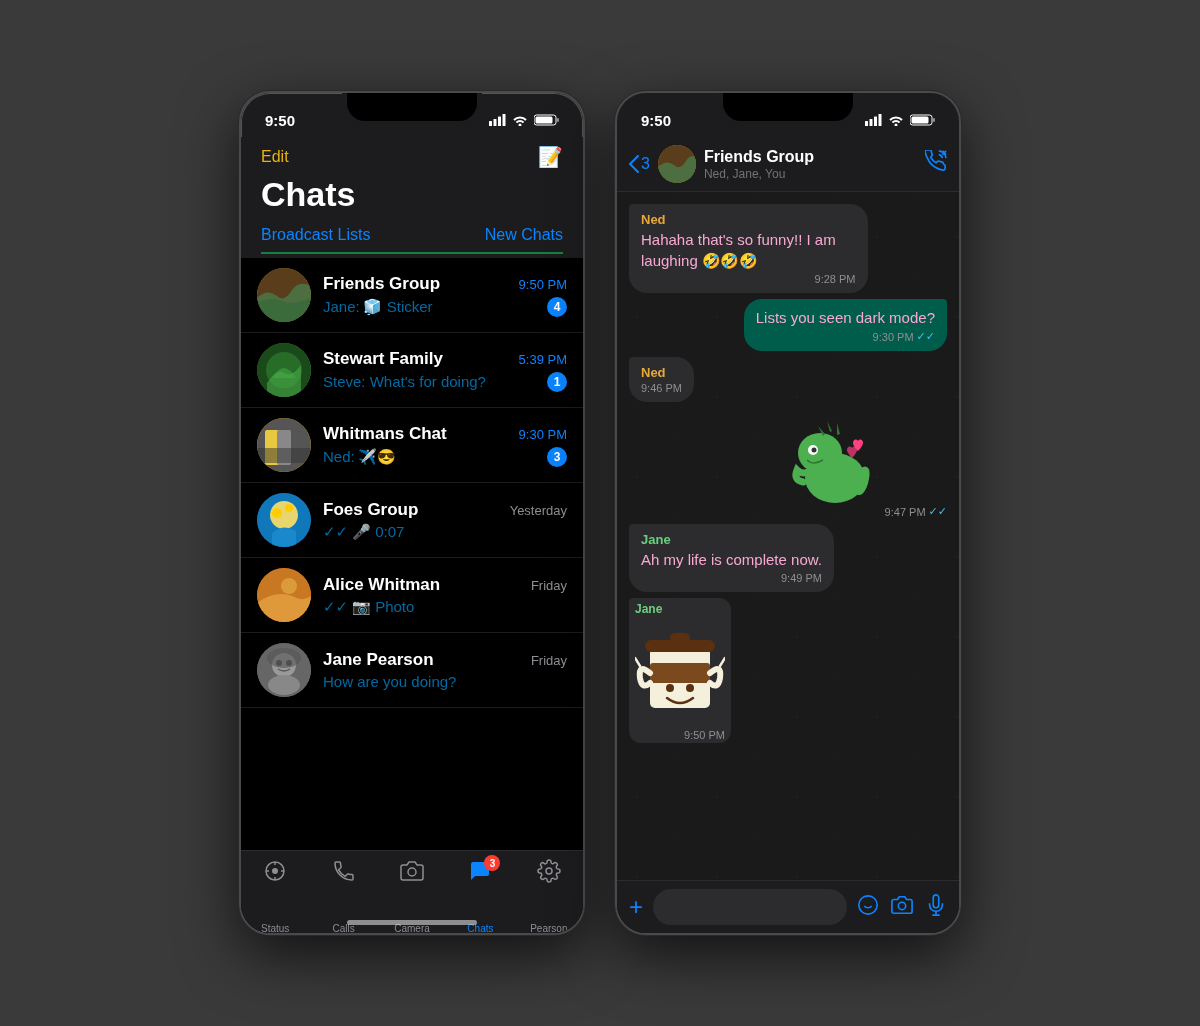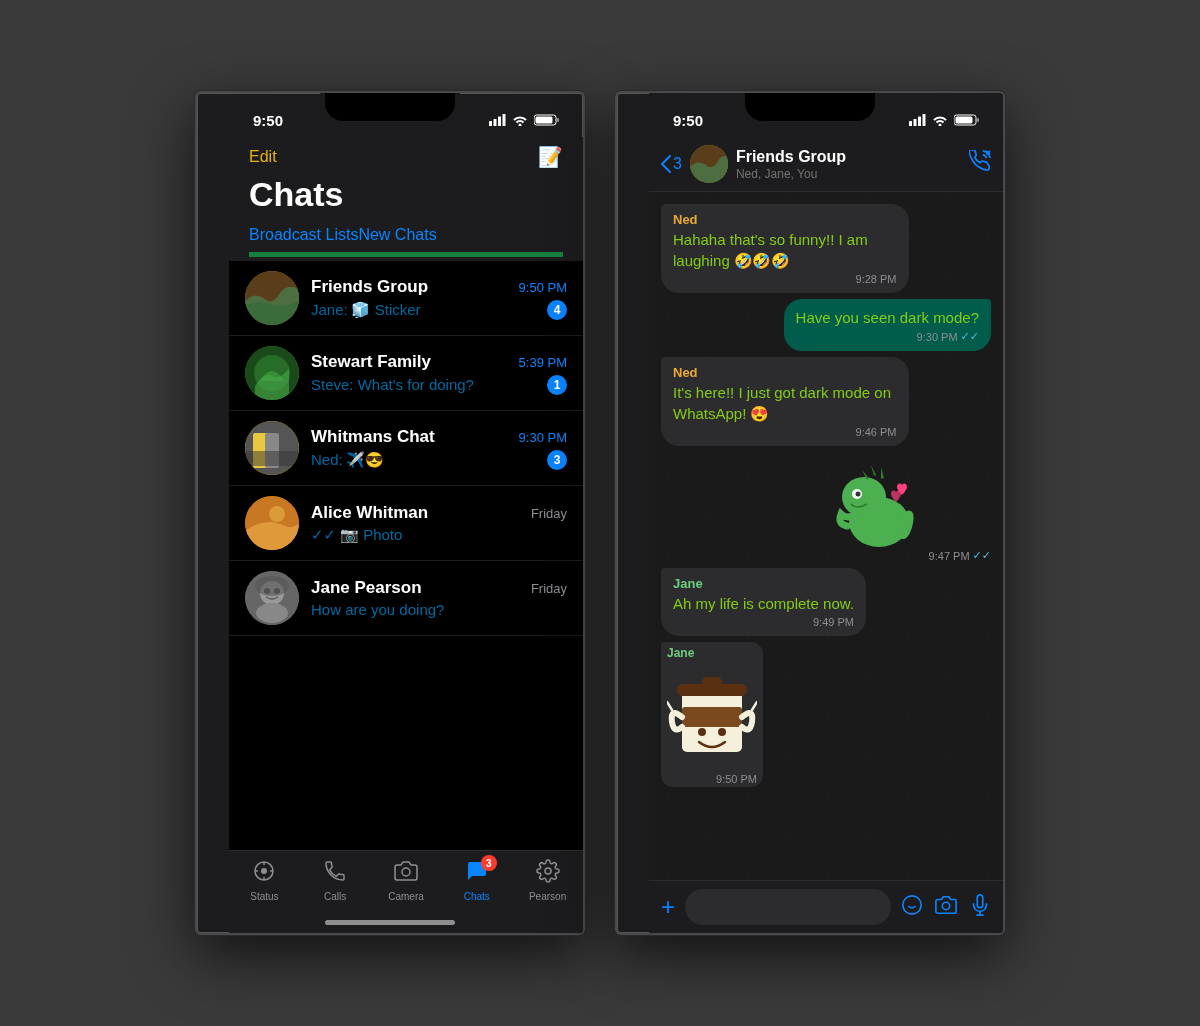--- a/index.html
+++ b/index.html
@@ -14,29 +14,28 @@
       overflow: hidden;
     }
     .phones-container {
       display: flex;
       gap: 30px;
       align-items: center;
     }
 
     
     .phone {
-      width: 390px;
+      width: 346px;
       height: 844px;
       background: #1c1c1e;
-      border-radius: 6px;
+      border-radius: 31px;
       border: 2px solid #4a4a4c;
       position: relative;
       overflow: hidden;
       box-shadow: 0 0 0 1px #2a2a2c, inset 0 0 0 1px #555, 0 20px 60px rgba(0,0,0,0.7);
-      padding-left: 32px;
     }
     .phone::before {
       content: '';
       position: absolute;
       top: 0; left: 50%; transform: translateX(-50%);
       width: 140px; height: 30px;
       background: #1c1c1e;
       border-radius: 0 0 20px 20px;
       z-index: 100;
     }
@@ -109,23 +108,23 @@
       font-size: 20px;
     }
     .chats-title {
       font-size: 34px;
       font-weight: 700;
       color: #fff;
       padding: 4px 0 8px;
     }
     .chats-links {
       display: flex;
-      justify-content: flex-start;
+      justify-content: space-between;
       padding: 4px 0 8px;
-      border-bottom: 5px solid #15803d;
+      border-bottom: 2px solid #15803d;
     }
     .chats-link {
       color: #0a84ff;
       font-size: 16px;
     }
 
     
     .chat-list {
       flex: 1;
       overflow: hidden;
@@ -217,20 +216,21 @@
     }
     .tab-icon {
       font-size: 22px;
       color: #8e8e93;
       position: relative;
     }
     .tab-icon.active { color: #0a84ff; }
     .tab-label {
       font-size: 10px;
       color: #8e8e93;
+      margin-top: 32px;
     }
     .tab-label.active { color: #0a84ff; }
     .tab-badge {
       position: absolute;
       top: -4px; right: -8px;
       background: #ff3b30;
       color: #fff;
       font-size: 10px;
       font-weight: 700;
       min-width: 16px;
@@ -359,21 +359,21 @@
     }
     .msg-sender-name {
       font-size: 13px;
       font-weight: 600;
       margin-bottom: 2px;
     }
     .sender-ned { color: #e8a838; }
     .sender-jane { color: #6bcf7f; }
     .msg-text {
       font-size: 15px;
-      color: #84cc16;
+      color: #f9a8d4;
       line-height: 1.4;
     }
     .msg-meta {
       display: flex;
       justify-content: flex-end;
       align-items: center;
       gap: 3px;
       margin-top: 2px;
     }
     .msg-time {
@@ -526,20 +526,40 @@
               <span class="chat-name">Whitmans Chat</span>
               <span class="chat-time">9:30 PM</span>
             </div>
             <div class="chat-preview-row">
               <span class="chat-preview">Ned: ✈️😎</span>
               <span class="badge">3</span>
             </div>
           </div>
         </div>
 
+        <div class="chat-item">
+          <div class="chat-avatar" style="background:#1a6a99;">
+            <svg width="54" height="54" viewBox="0 0 54 54">
+              <rect width="54" height="54" rx="27" fill="#1177bb"></rect>
+              <circle cx="27" cy="22" r="14" fill="#ffe066" opacity="0.9"></circle>
+              <circle cx="20" cy="20" r="5" fill="#ffcc00"></circle>
+              <circle cx="32" cy="15" r="4" fill="#ffcc00"></circle>
+              <path d="M15 40 Q27 30 39 38 L39 54 L15 54Z" fill="#1a88cc"></path>
+            </svg>
+          </div>
+          <div class="chat-info">
+            <div class="chat-name-row">
+              <span class="chat-name">Foes Group</span>
+              <span class="chat-time" style="color:#8e8e93;">Yesterday</span>
+            </div>
+            <div class="chat-preview-row">
+              <span class="chat-preview">✓✓ 🎤 0:07</span>
+            </div>
+          </div>
+        </div>
 
         <div class="chat-item">
           <div class="chat-avatar av-alice">
             <svg width="54" height="54" viewBox="0 0 54 54">
               <rect width="54" height="54" rx="27" fill="#c87722"></rect>
               <path d="M0 35 Q20 20 40 30 Q47 33 54 28 L54 54 L0 54Z" fill="#e8a844" opacity="0.7"></path>
               <circle cx="32" cy="18" r="8" fill="#f0c050" opacity="0.5"></circle>
             </svg>
           </div>
           <div class="chat-info">
@@ -689,30 +709,29 @@
 
         <div class="msg-bubble msg-incoming">
           <div class="msg-sender-name sender-ned">Ned</div>
           <div class="msg-text">Hahaha that's so funny!! I am laughing 🤣🤣🤣</div>
           <div class="msg-meta">
             <span class="msg-time">9:28 PM</span>
           </div>
         </div>
 
         <div class="msg-bubble msg-outgoing">
-          <div class="msg-text">Have you seen dark mode?</div>
+          <div class="msg-text">Lists you seen dark mode?</div>
           <div class="msg-meta">
             <span class="msg-time">9:30 PM</span>
             <span class="msg-ticks">✓✓</span>
           </div>
         </div>
 
         <div class="msg-bubble msg-incoming">
           <div class="msg-sender-name sender-ned">Ned</div>
-          <div class="msg-text">It's here!! I just got dark mode on WhatsApp! 😍</div>
           <div class="msg-meta">
             <span class="msg-time">9:46 PM</span>
           </div>
         </div>
 
         <div style="align-self: flex-end; display:flex; align-items:flex-end;">
           <svg width="110" height="110" viewBox="0 0 110 110">
 
             <ellipse cx="60" cy="70" rx="30" ry="25" fill="#4CAF50"></ellipse>
 

